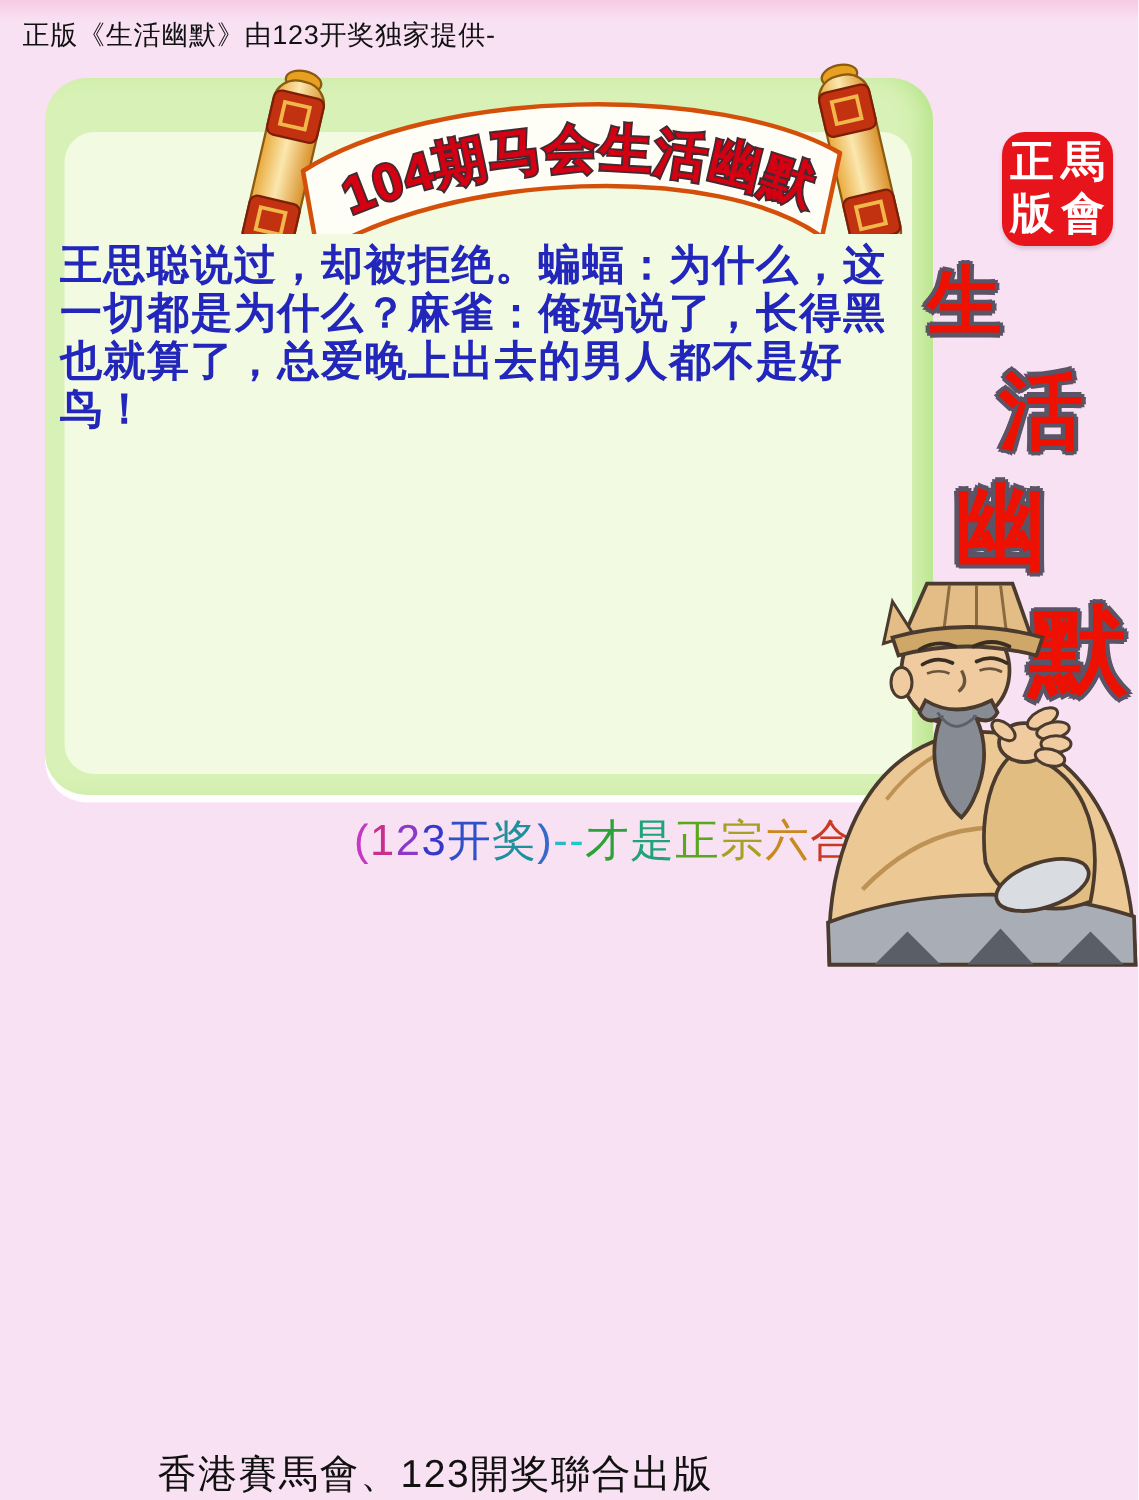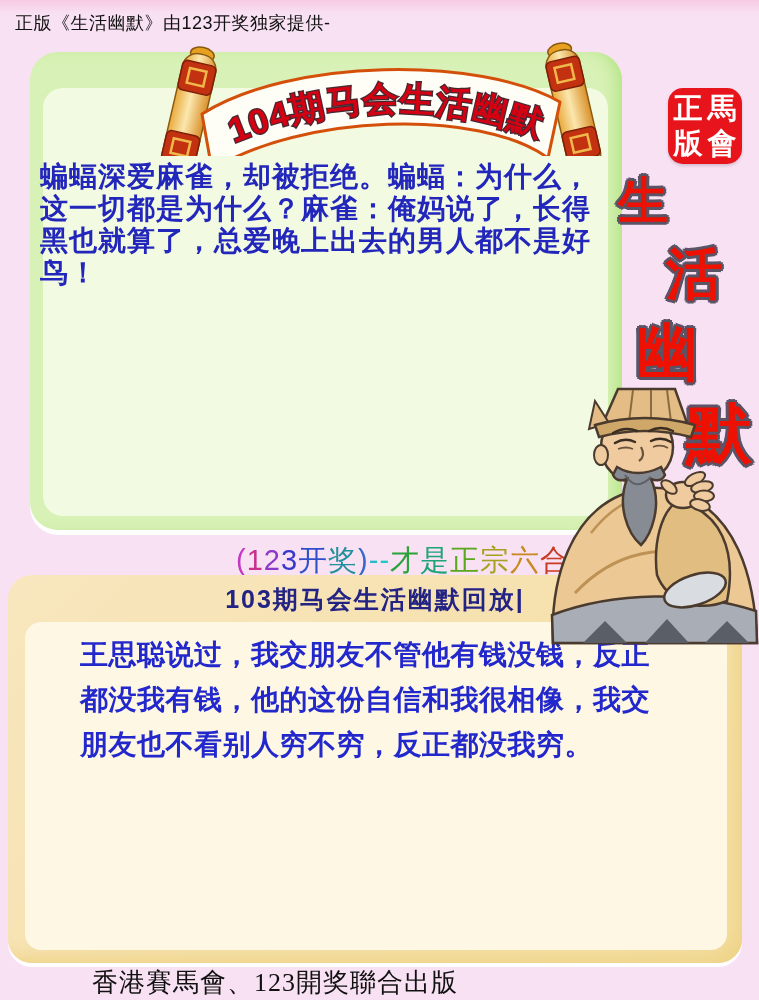--- a/index.html
+++ b/index.html
@@ -43,21 +43,21 @@
   }
   .replay-inner {
     position:absolute; left:17px; top:47px; width:702px; height:328px;
     background:#fdf7e3; border-radius:16px;
   }
   .joke2 {
     position:absolute; left:55px; top:10px; width:585px;
     font-size:28px; font-weight:bold; line-height:45px; letter-spacing:0.5px;
     word-break:break-all;
   }
-  .footer { position:absolute; left:92px; top:965px; font-size:26px; color:#111; letter-spacing:1px; white-space:nowrap;font-family:Liberation Serif, serif; }
+  .footer { position:absolute; left:105px; top:965px; font-size:26px; color:#111; letter-spacing:1px; white-space:nowrap; }
   
   .badge {
     position:absolute; left:668px; top:88px; width:74px; height:76px;
     border-radius:15px; display:grid; grid-template-columns:1fr 1fr; grid-template-rows:1fr 1fr;
     align-items:center; justify-items:center; padding:3px;
     box-shadow:0 2px 3px rgba(0,0,0,.15);
   }
   .badge span { color:#fff; font-size:29px; font-weight:bold; font-family:"Liberation Serif", serif; line-height:1; }
   
   .side-char {
@@ -110,30 +110,24 @@
       <ellipse cx="20" cy="125" rx="12" ry="7" fill="#e8a020" stroke="#8a5a10" stroke-width="1.5"></ellipse>
     </g>
 
     <path d="M 52 72 C 140 16, 330 14, 410 60 L 398 116 C 330 66, 150 72, 62 128 Z" fill="#fffef6" stroke="#d4500a" stroke-width="3" stroke-linejoin="round"></path>
     <path id="bannerArc" d="M 78 104 Q 231 38 392 96" fill="none"></path>
     <text font-size="35" font-weight="bold" font-family="Liberation Sans, sans-serif" fill="#d40112" stroke="#452832" stroke-width="2.5" paint-order="stroke" letter-spacing="1">
       <textPath href="#bannerArc" startOffset="2%">104期马会生活幽默</textPath>
     </text>
   </svg>
 
-  <div class="joke1" style="color:#2326bb;">蝙蝠深爱麻雀，却被拒绝。蝙蝠：为什么，这一切都是为什么？麻雀：俺妈说了，长得黑也就算了，总爱晚上出去的男人都不是好鸟！</div>
+  <div class="joke1" style="color:#2326bb;">王思聪说过，却被拒绝。蝙蝠：为什么，这一切都是为什么？麻雀：俺妈说了，长得黑也就算了，总爱晚上出去的男人都不是好鸟！</div>
 
   <div class="promo"><span style="color: rgb(196, 56, 196);">(</span><span style="color: rgb(200, 48, 140);">1</span><span style="color: rgb(140, 56, 200);">2</span><span style="color: rgb(56, 56, 204);">3</span><span style="color: rgb(48, 80, 200);">开</span><span style="color: rgb(32, 144, 156);">奖</span><span style="color: rgb(56, 104, 200);">)</span><span style="color: rgb(40, 184, 200);">-</span><span style="color: rgb(32, 200, 200);">-</span><span style="color: rgb(44, 162, 58);">才</span><span style="color: rgb(31, 164, 120);">是</span><span style="color: rgb(90, 168, 30);">正</span><span style="color: rgb(168, 160, 32);">宗</span><span style="color: rgb(200, 138, 30);">六</span><span style="color: rgb(200, 58, 34);">合</span><span style="color: rgb(56, 88, 200);">网</span></div>
 
-  <div class="replay-box">
-    <div class="replay-header" style="color:#232384;">103期马会生活幽默回放|</div>
-    <div class="replay-inner">
-      <div class="joke2" style="color:#2328cc;">王思聪说过，我交朋友不管他有钱没钱，反正都没我有钱，他的这份自信和我很相像，我交朋友也不看别人穷不穷，反正都没我穷。</div>
-    </div>
-  </div>
 
   <div class="footer">香港賽馬會、123開奖聯合出版</div>
 
   <div class="badge" style="background:#e7151b;">
     <span>正</span>
     <span>馬</span>
     <span>版</span>
     <span>會</span>
   </div>
 

